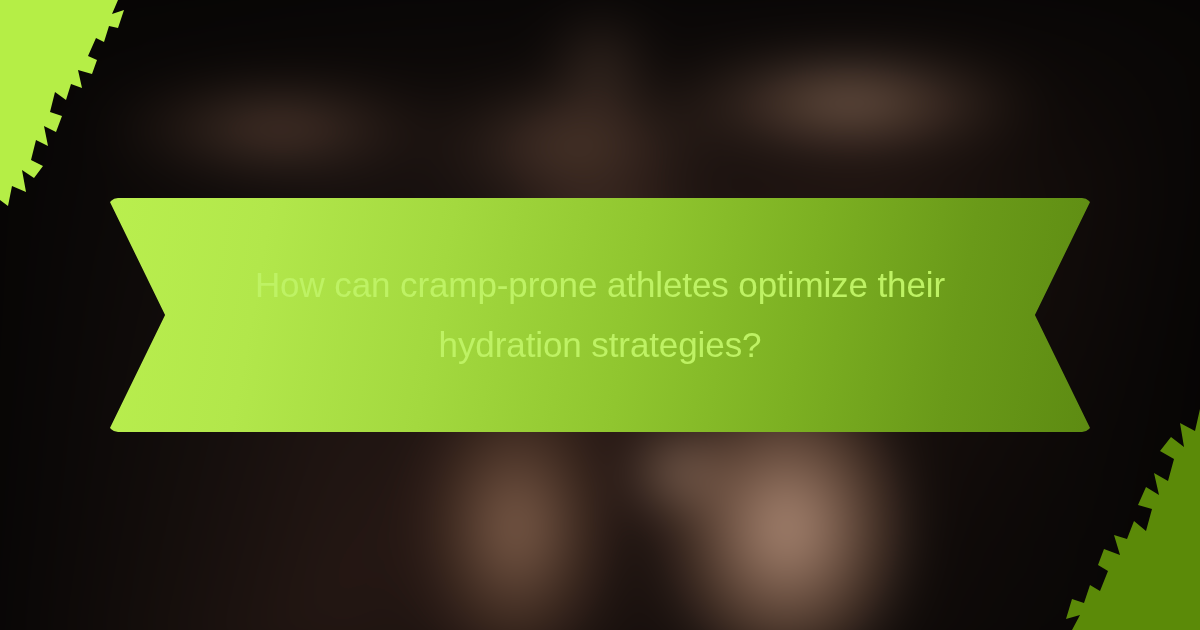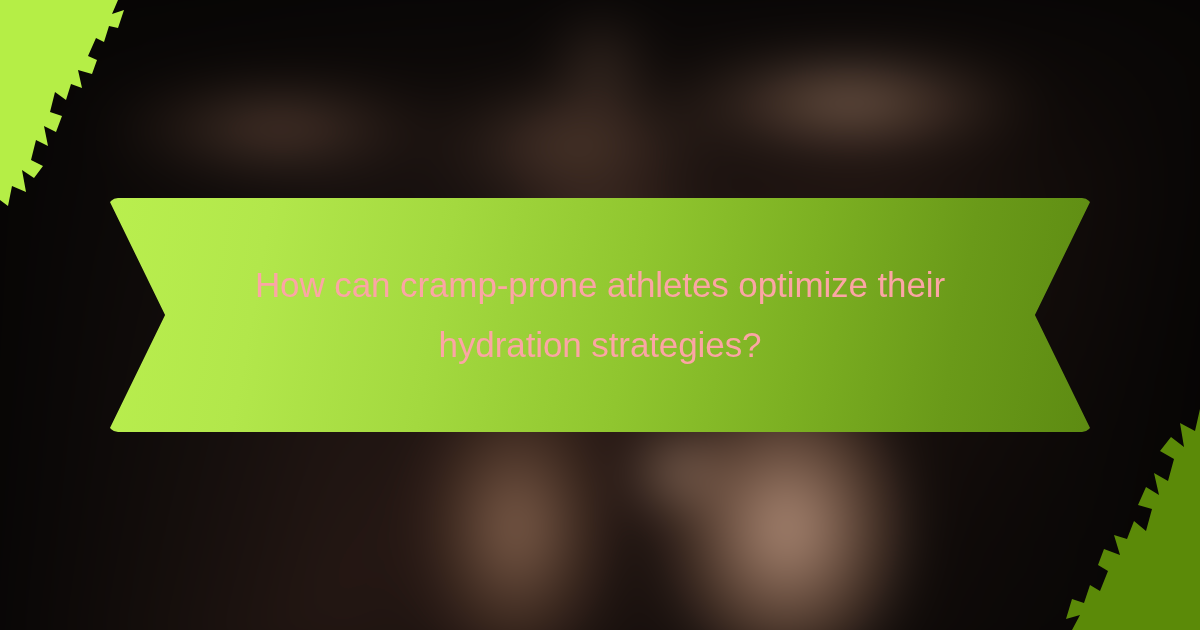--- a/index.html
+++ b/index.html
@@ -106,21 +106,21 @@
     display: flex;
     align-items: center;
     justify-content: center;
     padding: 0 120px;
     box-sizing: border-box;
   }
   .ribbon-title {
     margin: 0;
     width: 100%;
     text-align: center;
-    color: #fca5a5;
+    color: #bef264;
     font-family: "Liberation Sans", "DejaVu Sans", sans-serif;
     font-size: 35px;
     font-weight: 400;
     line-height: 1.72;
     letter-spacing: -0.1px;
   }
 </style>
 </head>
 <body>
 

